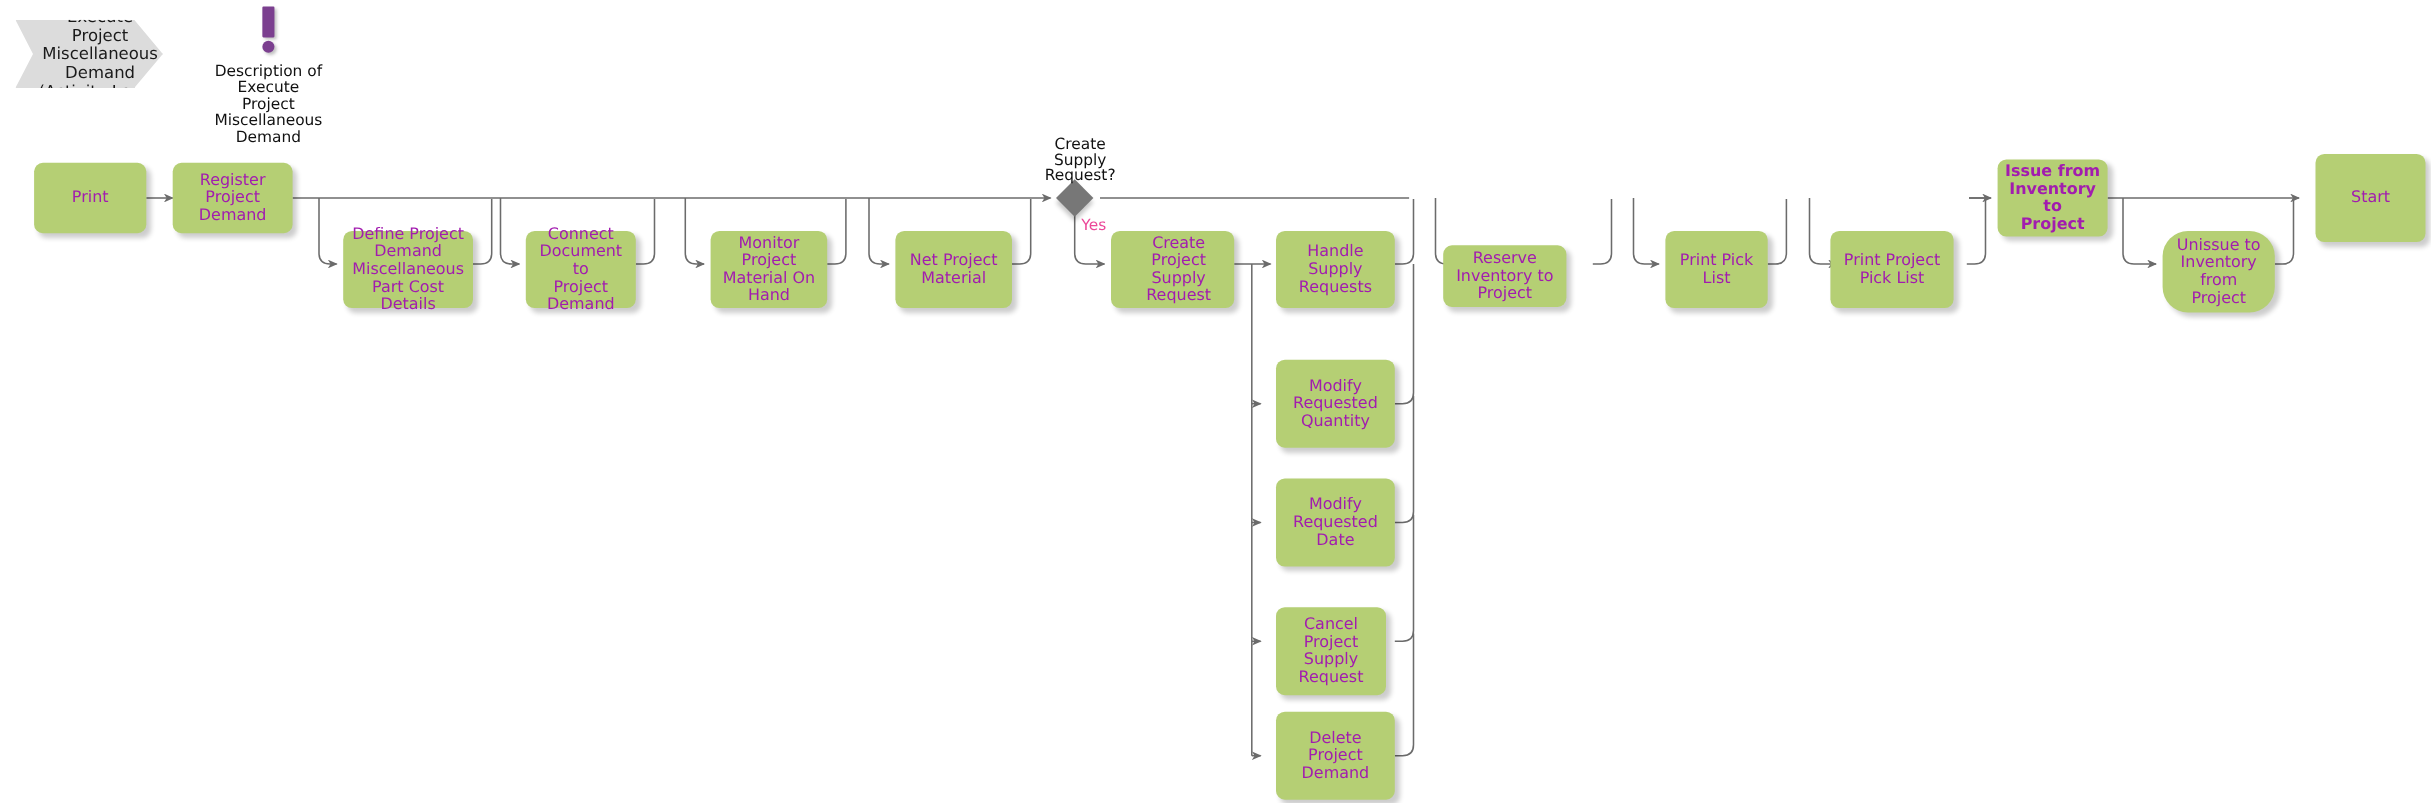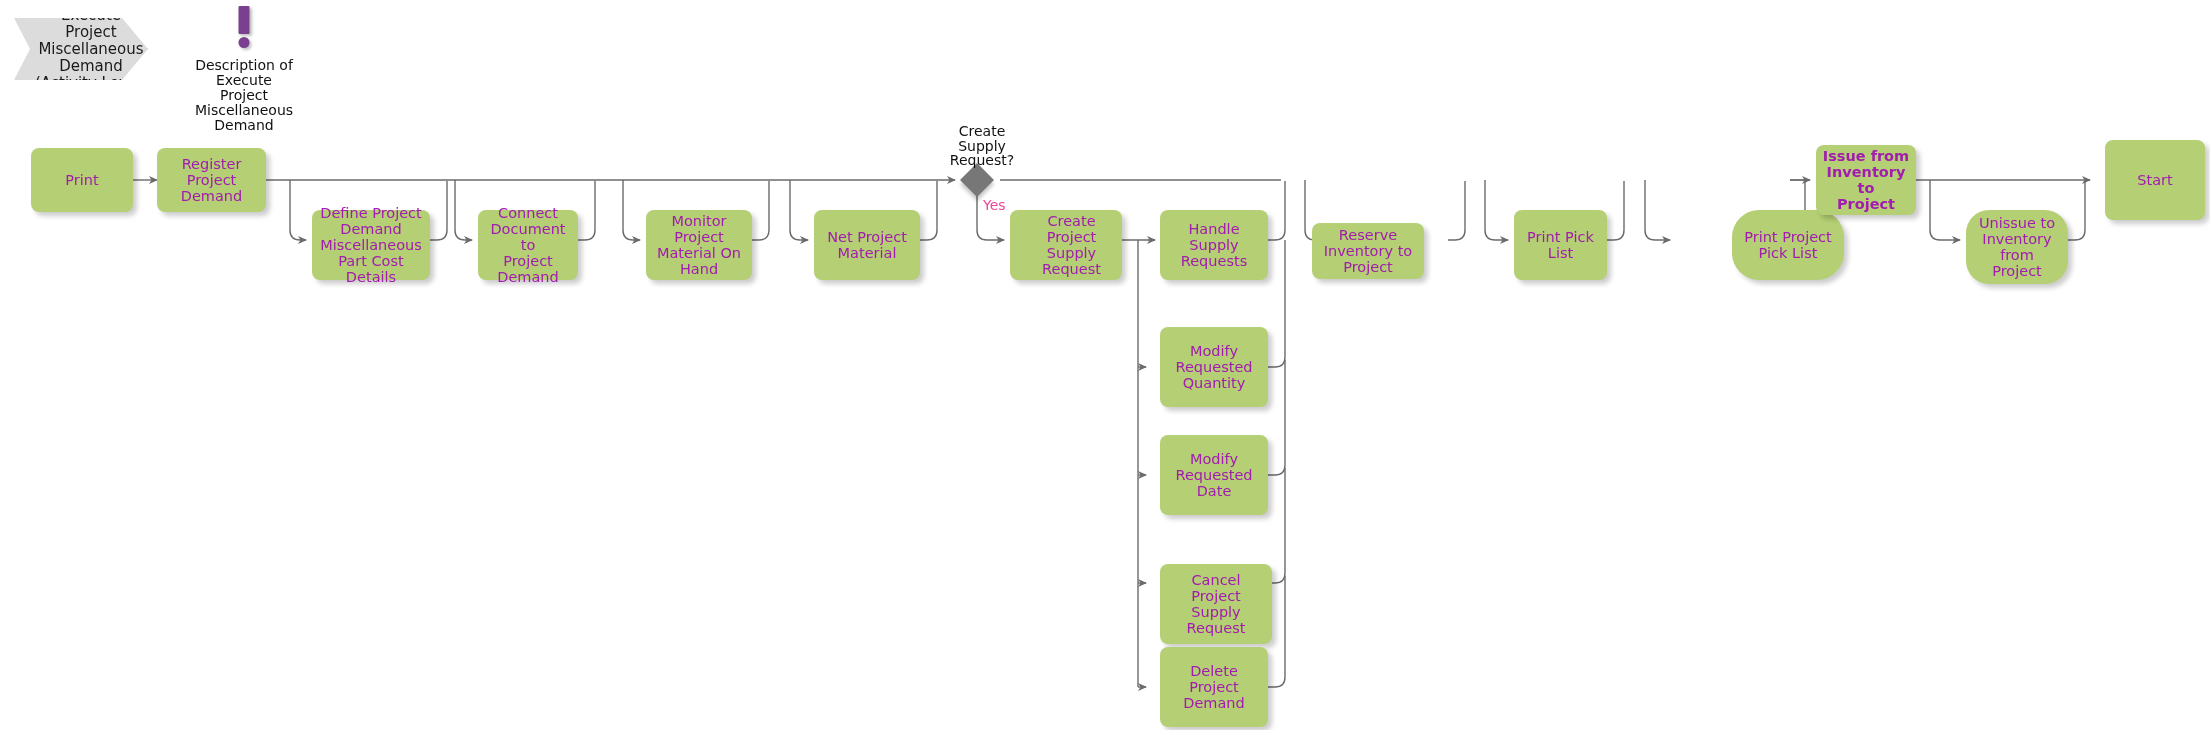--- a/index.html
+++ b/index.html
@@ -246,37 +246,37 @@
   </div>
 
   <div class="node" style="left:1160px; top:327px; width:108px; height:80px;">
     <span>Modify<br>Requested<br>Quantity</span>
   </div>
 
   <div class="node" style="left:1160px; top:435px; width:108px; height:80px;">
     <span>Modify<br>Requested Date</span>
   </div>
 
-  <div class="node" style="left:1160px; top:564px; width:112px; height:80px;">
+  <div class="node" style="left:1160px; top:552px; width:100px; height:80px;">
     <span>Cancel Project<br>Supply Request</span>
   </div>
 
   <div class="node" style="left:1160px; top:647px; width:108px; height:80px;">
     <span>Delete Project<br>Demand</span>
   </div>
 
   <div class="node" style="left:1312px; top:210px; width:112px; height:56px;margin-top:13px;">
     <span>Reserve<br>Inventory to<br>Project</span>
   </div>
 
   <div class="node" style="left:1514px; top:210px; width:93px; height:70px;">
     <span>Print Pick List</span>
   </div>
 
-  <div class="node" style="left:1732px; top:210px; width:112px; height:70px;border-radius:27px;">
+  <div class="node" style="left:1664px; top:210px; width:112px; height:70px;">
     <span>Print Project<br>Pick List</span>
   </div>
 
   <div class="node bold" style="left:1816px; top:145px; width:100px; height:70px;">
     <span>Issue from<br>Inventory to<br>Project</span>
   </div>
 
   <div class="node" style="left:1966px; top:210px; width:102px; height:74px;border-radius:23px;">
     <span>Unissue to<br>Inventory from<br>Project</span>
   </div>

